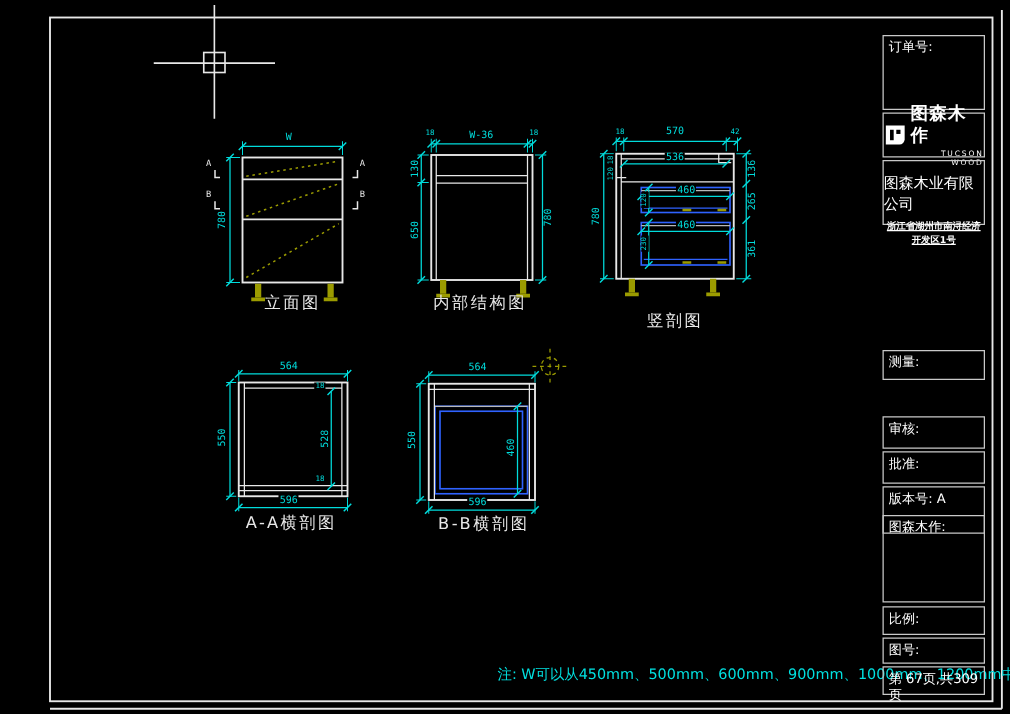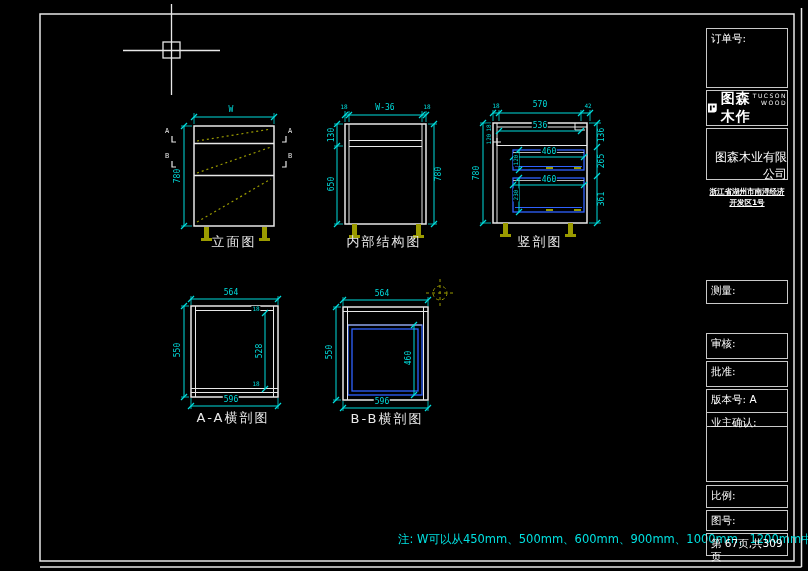--- a/index.html
+++ b/index.html
@@ -15,25 +15,25 @@
       transform:translate(-50%,-50%);z-index:3;}
   .vlabel{position:absolute;color:#e8e8e8;font:13px "DejaVu Sans",sans-serif;letter-spacing:2px;
           white-space:nowrap;transform:translate(-50%,0);z-index:3;}
   .note{position:absolute;left:398px;top:532px;color:#00e0e0;font:11.5px "DejaVu Sans",sans-serif;
         white-space:nowrap;z-index:3;}
   
   .tb-box{position:absolute;left:706px;width:82px;border:1px solid #c9c9c9;color:#fff;
           box-sizing:border-box;z-index:3;}
   .tb-label{font:10.5px "DejaVu Sans",sans-serif;padding:3px 0 0 4px;line-height:1.2;}
   .tb-value{font:12px "DejaVu Sans",sans-serif;text-align:center;margin-top:4px;}
-  .tb-company{font:12px "DejaVu Sans",sans-serif;text-align:right;margin-top:20px;}
+  .tb-company{font:12px "DejaVu Sans",sans-serif;text-align:left;margin-top:9px;}
   .tb-address{font:7.5px "DejaVu Sans",sans-serif;font-weight:bold;text-align:center;
               line-height:1.5;margin-top:3px;text-decoration:underline;}
   .tb-logo{display:flex;align-items:center;justify-content:center;height:100%;gap:3px;}
-  .tb-logo-txt{display:flex;flex-direction:row;line-height:1;}
+  .tb-logo-txt{display:flex;flex-direction:column;line-height:1;}
   .tb-logo-name{font:bold 14px "DejaVu Sans",sans-serif;letter-spacing:1px;}
   .tb-logo-sub{font:6px "DejaVu Sans",sans-serif;letter-spacing:1.5px;text-align:right;margin-top:2px;}
   .inline-val{display:inline;}
 </style>
 </head>
 <body>
 
 <div class="sheet">
 
   <svg class="linework" width="808" height="571" viewBox="0 0 808 571">
@@ -230,21 +230,21 @@
   <div class="dim rot" style="left:260px;top:351px">528</div>
   <div class="dim tiny" style="left:256px;top:384px">18</div>
 
   <div class="dim" style="left:382px;top:294px">564</div>
   <div class="dim" style="left:382px;top:402px">596</div>
   <div class="dim rot" style="left:330px;top:352px">550</div>
   <div class="dim rot" style="left:409px;top:358px">460</div>
 
   <div class="vlabel" style="left:234px;top:233px">立面图</div>
   <div class="vlabel" style="left:384px;top:233px">内部结构图</div>
-  <div class="vlabel" style="left:540px;top:233px">竖剖图</div>
+  <div class="vlabel" style="left:540px;top:248px">竖剖图</div>
   <div class="vlabel" style="left:233px;top:409px">A-A横剖图</div>
   <div class="vlabel" style="left:387px;top:410px">B-B横剖图</div>
 
   <div class="note">注: W可以从450mm、500mm、600mm、900mm、1000mm、1200mm中选择。</div>
 
   <div class="tb-box" style="top:28px;height:60px">
     <div class="tb-label">订单号:</div>
   </div>
 
   <div class="tb-box" style="top:90px;height:36px">
@@ -282,21 +282,21 @@
   </div>
 
   <div class="tb-box" style="top:389px;height:38px">
     <div class="tb-label">
       <span>版本号:</span>
       <span class="inline-val">A</span>
     </div>
   </div>
 
   <div class="tb-box" style="top:412px;height:70px">
-    <div class="tb-label">业主确认:</div>
+    <div class="tb-label">图森木作:</div>
   </div>
 
   <div class="tb-box" style="top:485px;height:23px">
     <div class="tb-label">比例:</div>
   </div>
   <div class="tb-box" style="top:510px;height:21px">
     <div class="tb-label">图号:</div>
   </div>
   <div class="tb-box" style="top:533px;height:23px">
     <div class="tb-label">第 67页,共309页</div>

